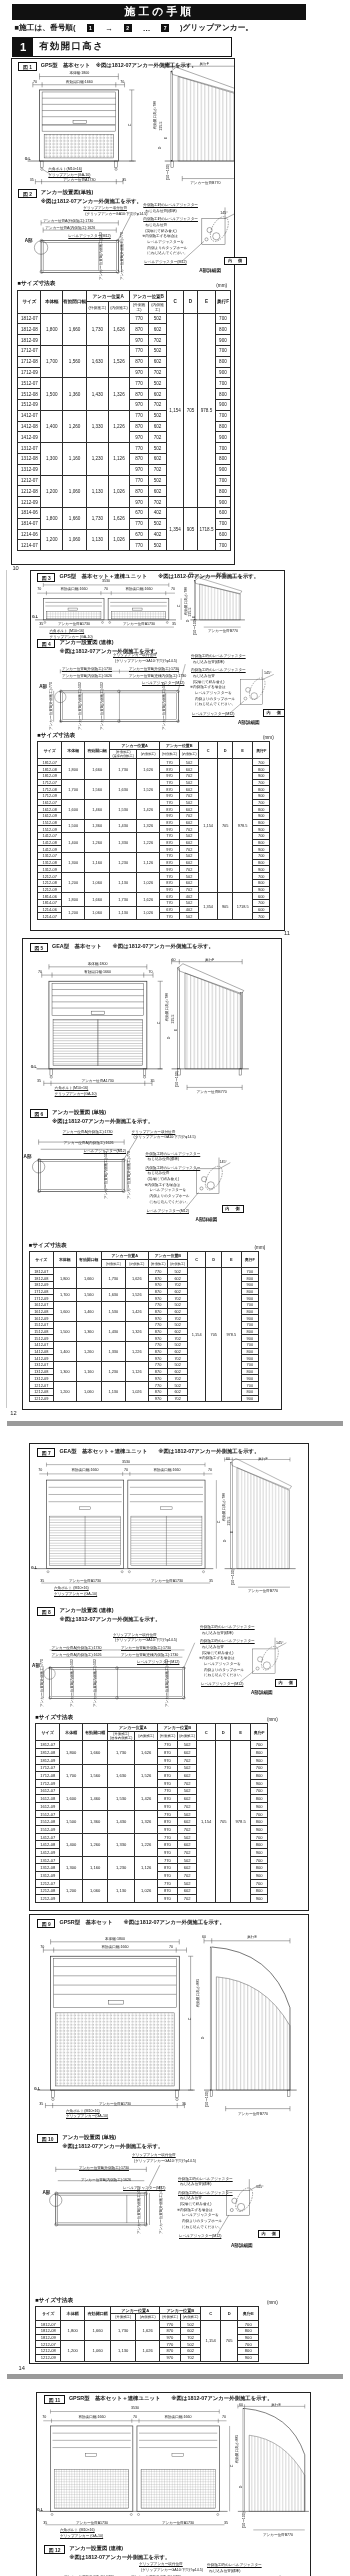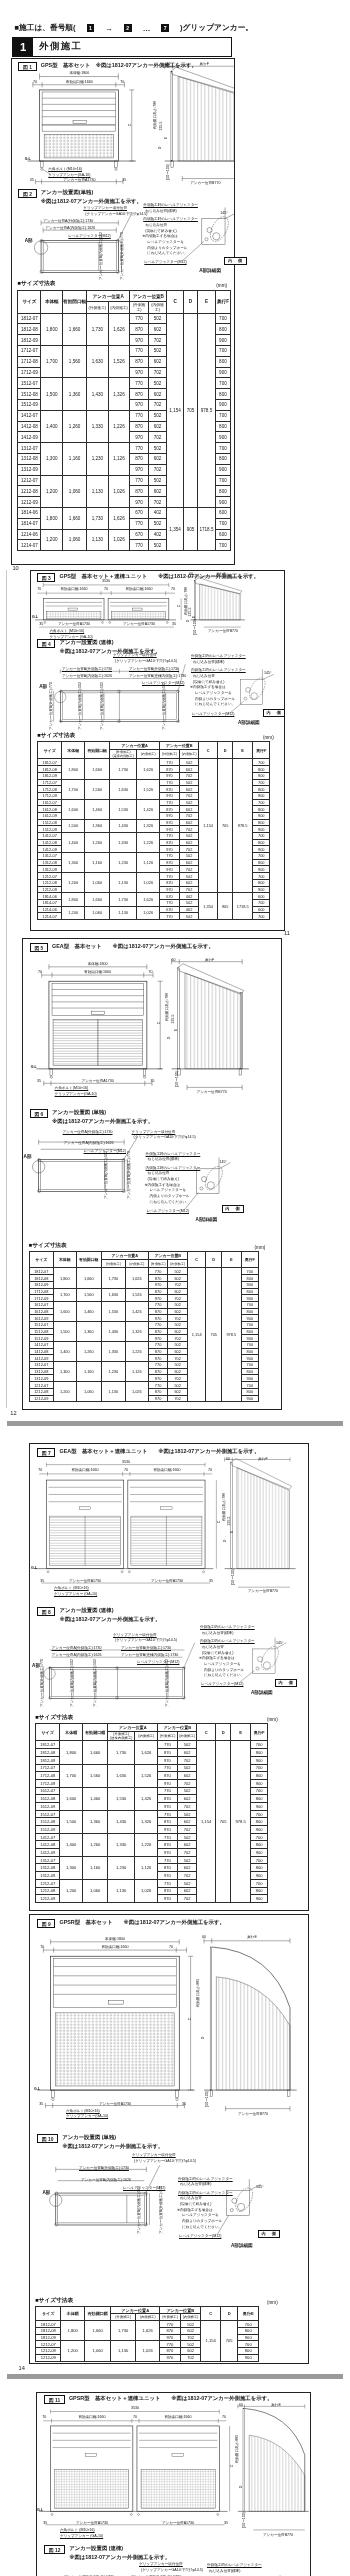--- a/index.html
+++ b/index.html
@@ -41,33 +41,36 @@
   table.dims th.sub{font-size:0.82em;font-weight:normal;}
   .pgnum{position:absolute;font-size:5.7px;color:#222;}
   .divbar{position:absolute;background:#9a9a9a;}
   .scanline{position:absolute;background:#c9c9c9;width:0.5px;}
 </style>
 </head>
 <body>
 
 <div id="doc">
 
+  <div class="hbar" style="left:12.4px;top:4.1px;width:294px;height:15.5px">
+    <span>施工の手順</span>
+  </div>
   <div class="intro" style="left:14.4px;top:23px">
     <span>■施工は、番号順(</span>
       <span class="chip">1</span>
       <span>→</span>
       <span class="chip">2</span>
       <span>…</span>
       <span class="chip">7</span>
       <span>)グリップアンカー。</span>
   </div>
 
   <div class="sec1" style="left:12.4px;top:37px;width:218px">
     <div class="sec1-num">1</div>
-    <div class="sec1-title">外側施工</div>
+    <div class="sec1-title">有効開口高さ</div>
   </div>
 
   <div class="pagebox" style="left:11.3px;top:58px;width:222px;height:505px">
     <svg width="222" height="505" viewBox="0 0 430 980">
       <defs>
         <pattern id="dot10" width="7" height="6" patternUnits="userSpaceOnUse">
             <circle cx="3" cy="3" r="1.6" fill="none" stroke="#666" stroke-width="0.6"></circle>
           </pattern>
         <pattern id="vs10" width="7" height="7" patternUnits="userSpaceOnUse">
             <line x1="3" y1="0" x2="3" y2="7" stroke="#777" stroke-width="0.7"></line>

